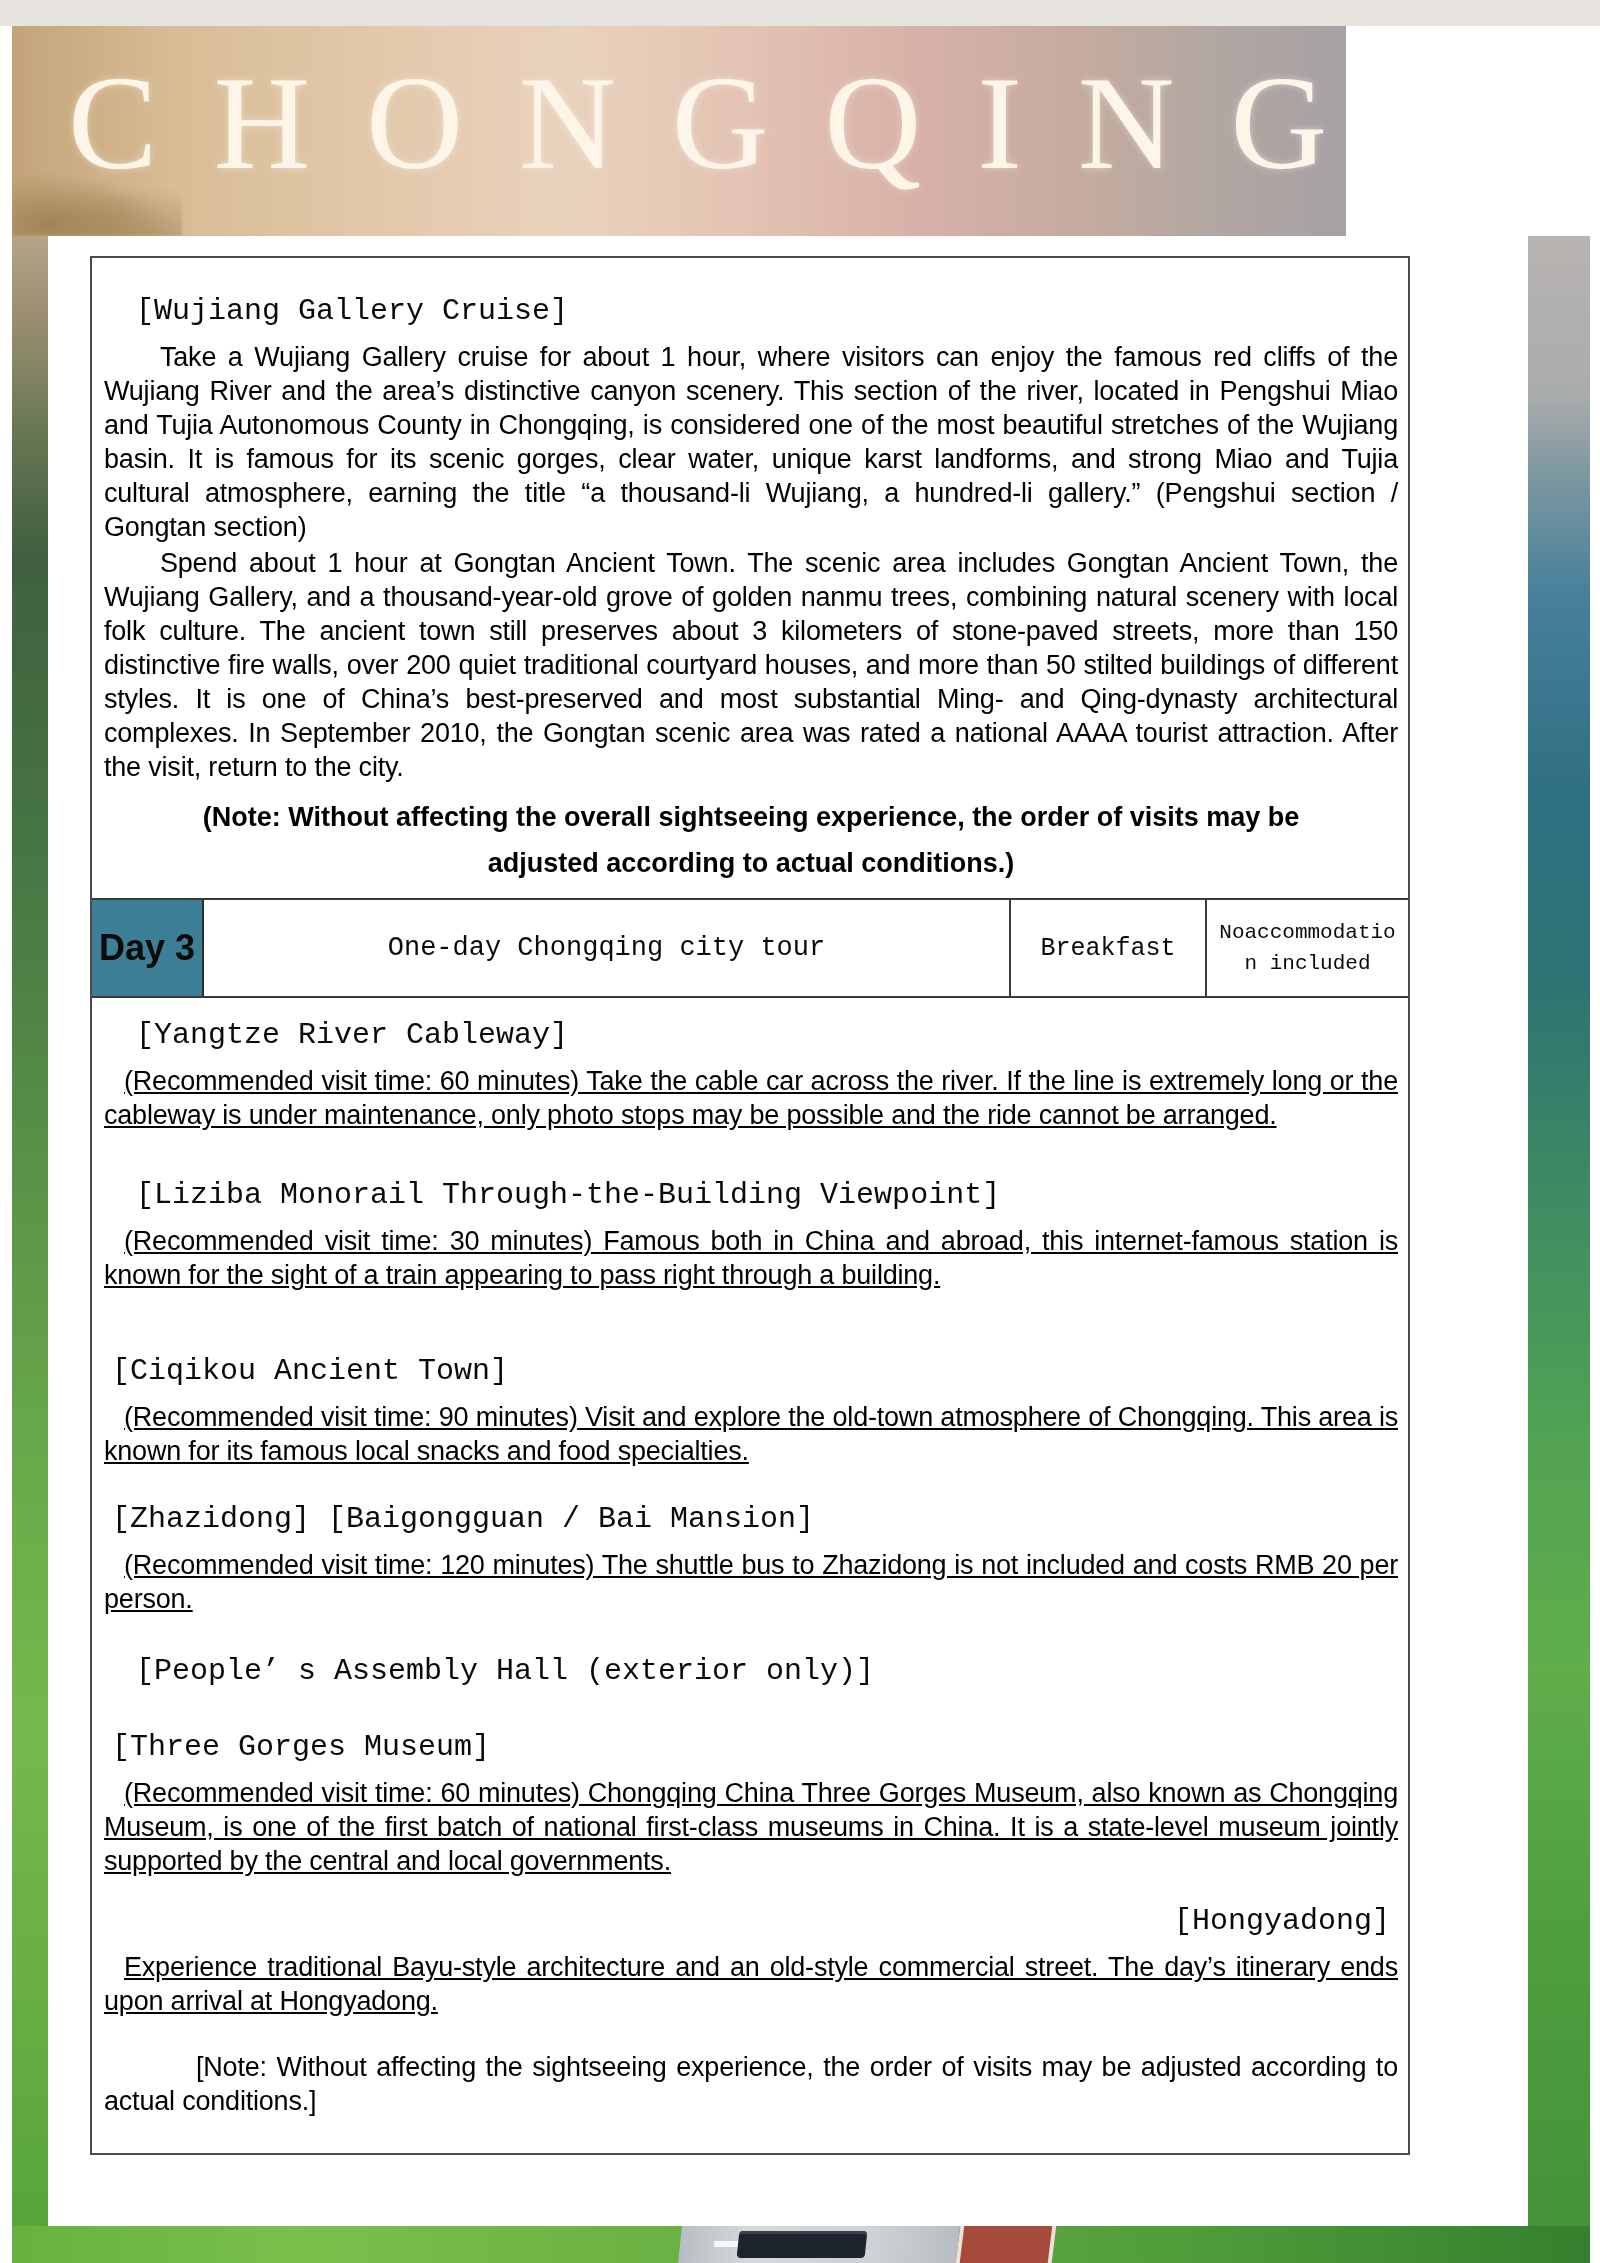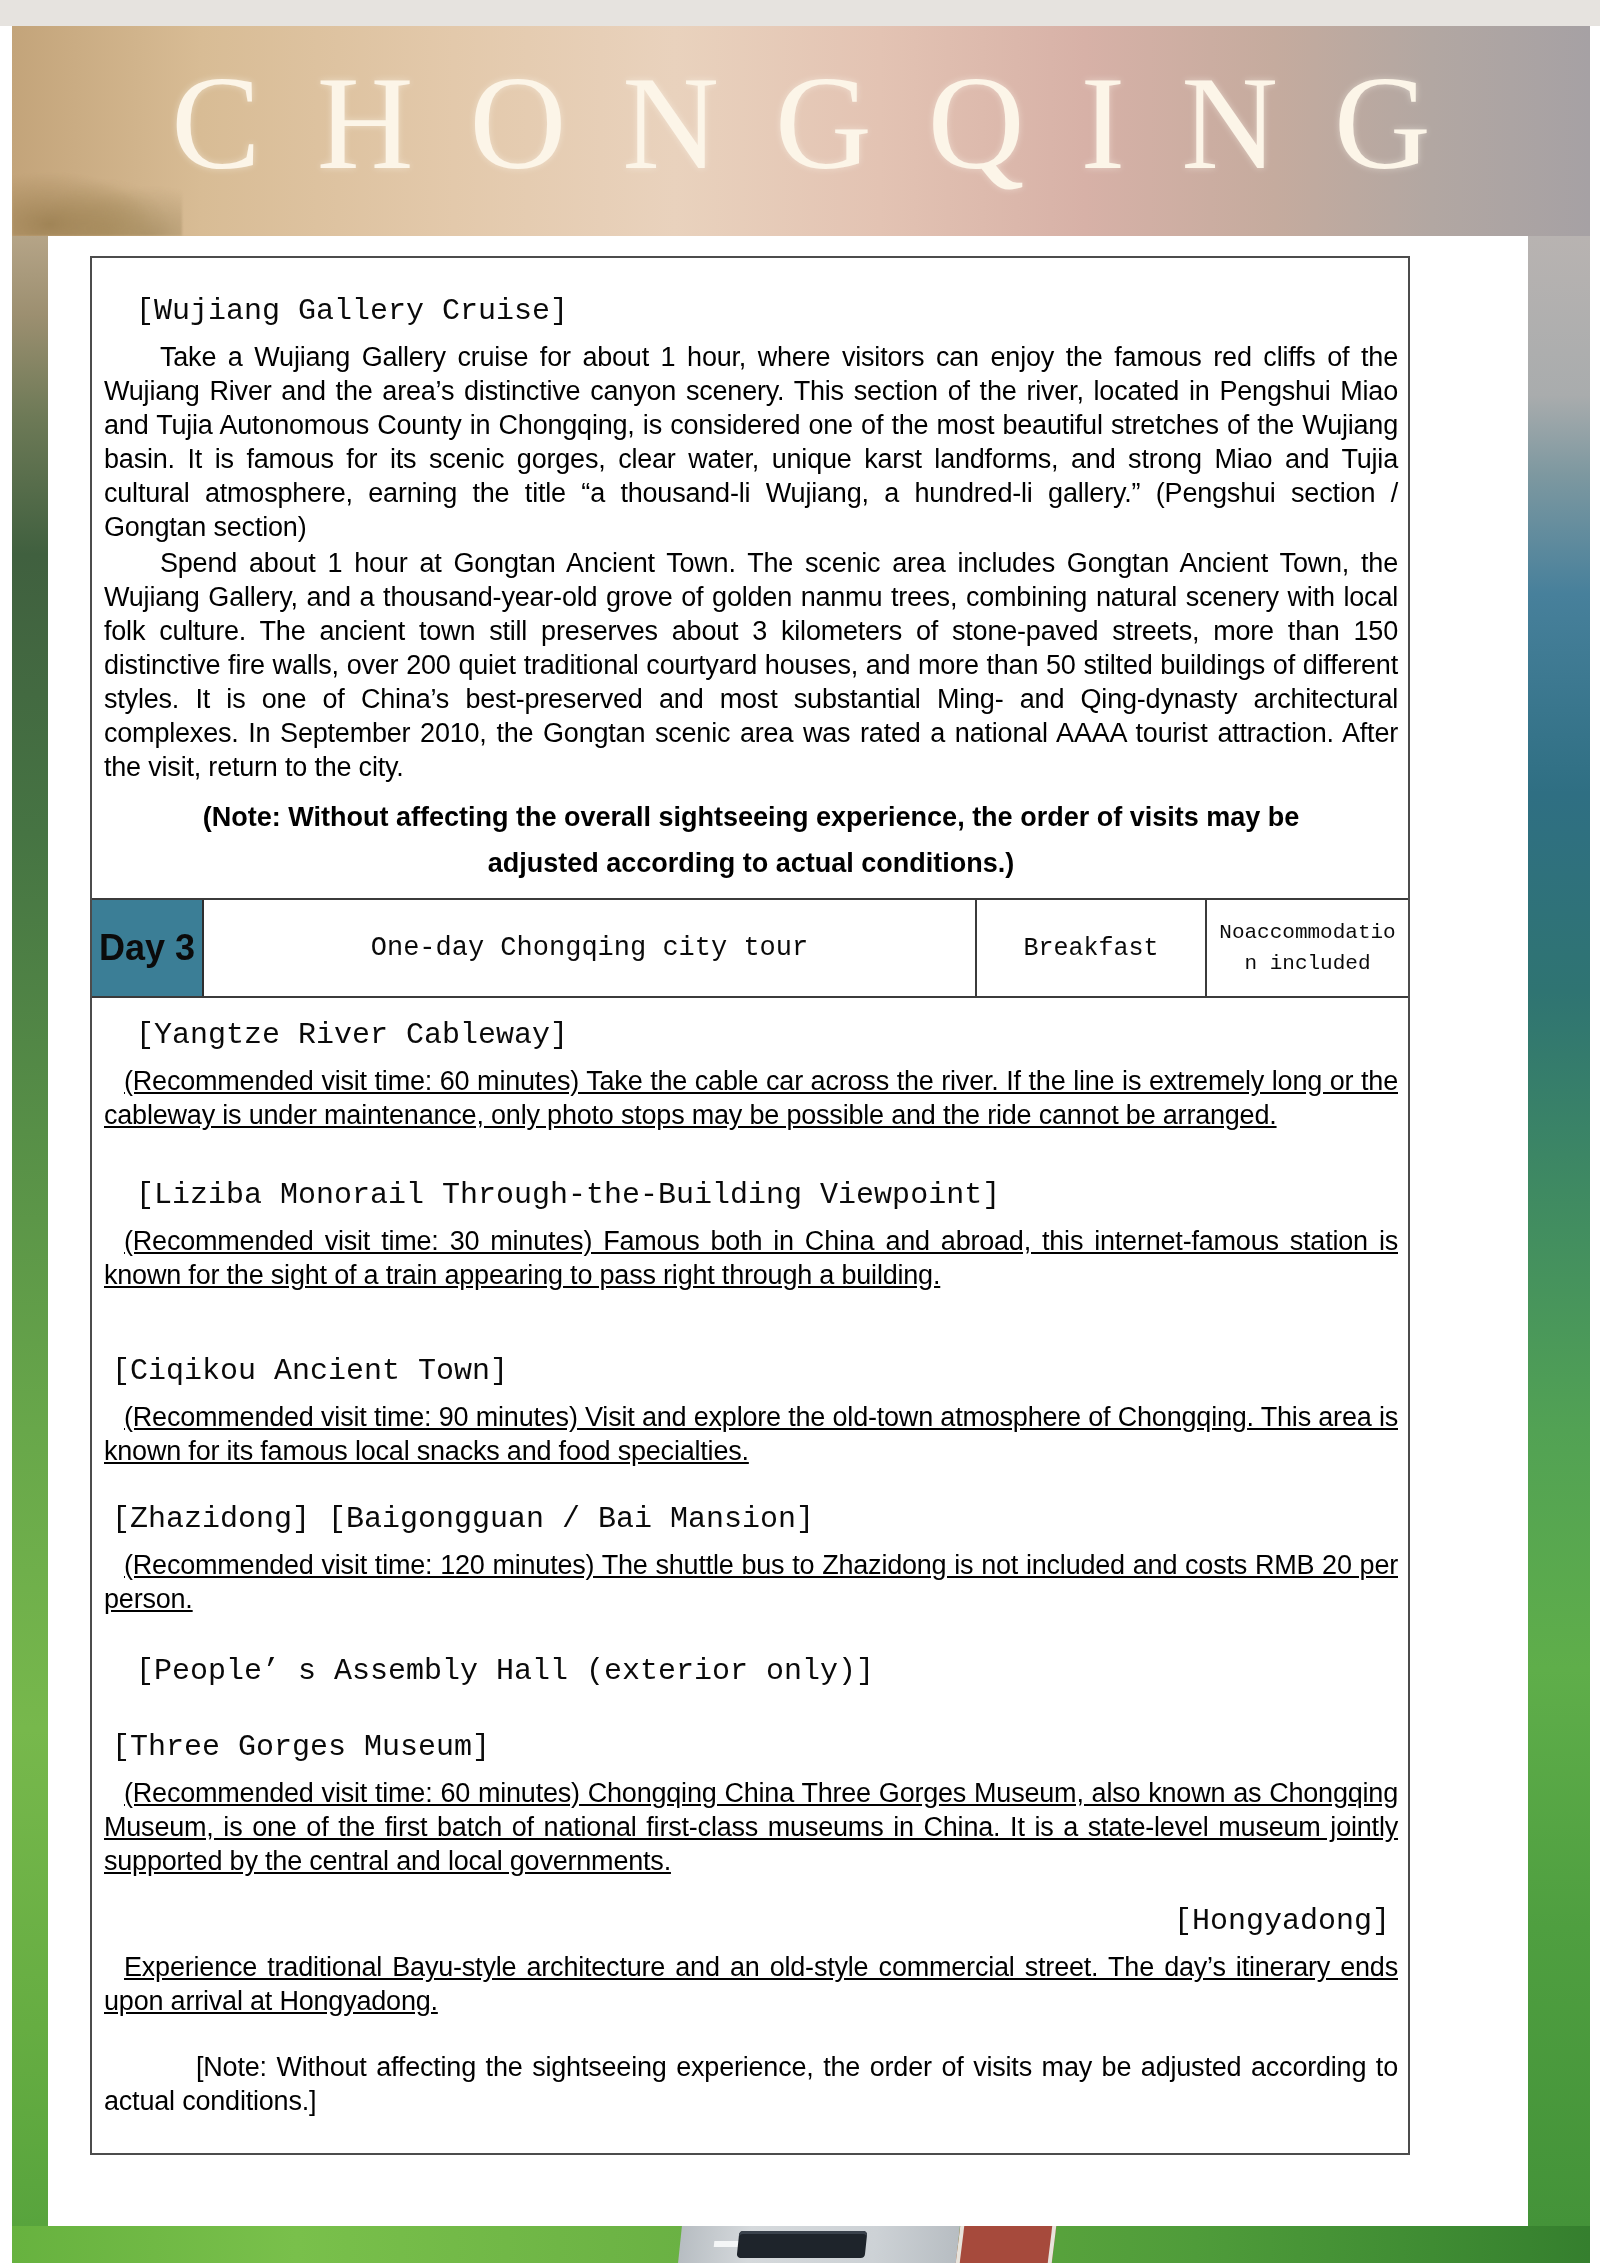--- a/index.html
+++ b/index.html
@@ -3,21 +3,21 @@
 <meta charset="utf-8">
 <style>
   html,body{margin:0;padding:0;}
   body{
     width:1600px;height:2263px;position:relative;background:#ffffff;
     font-family:"Liberation Sans",sans-serif;overflow:hidden;
   }
   
   .edge-top{position:absolute;left:0;top:0;width:1600px;height:26px;background:#e6e3df;}
   .sky-band{
-    position:absolute;left:12px;top:26px;width:1578px;height:210px;
+    position:absolute;left:12px;top:26px;width:1334px;height:210px;
     background:linear-gradient(90deg,#c3a47a 0%,#d8bc95 12%,#e3c9ab 28%,#e9d2bd 42%,#e3c3b3 55%,#d7b1a7 68%,#c5ab9e 80%,#b2a7a2 90%,#a6a1a4 100%);
     overflow:hidden;
   }
   .page-title{
     margin:0;padding:22px 0 0 56px;text-align:center;
     font-family:"Liberation Serif",serif;font-weight:400;font-size:134px;line-height:150px;
     letter-spacing:56px;color:#fcf5e8;text-shadow:0 0 7px rgba(255,252,245,.45);
     white-space:nowrap;
   }
   .tree-silhouette{
@@ -77,21 +77,21 @@
   .note2{font-size:27px;line-height:34px;margin:32px 0 0 0;text-align:justify;text-indent:92px;letter-spacing:-0.2px;}
   
   .d3row{
     height:100px;margin:0 -10px 0 -12px;display:flex;align-items:stretch;
     border-top:2px solid #3b3b3b;border-bottom:2px solid #3b3b3b;box-sizing:border-box;
   }
   .d3row .cell{display:flex;align-items:center;justify-content:center;box-sizing:border-box;}
   .c-day{width:112px;background:#3b7e96;border-right:2px solid #2e2e2e;
          font-weight:bold;font-size:36px;font-family:"Liberation Sans",sans-serif;color:#0b0b0b;}
   .c-title{flex:1;font-family:"Liberation Mono",monospace;font-size:27px;color:#0a0a0a;}
-  .c-meal{width:230px;border-left:2px solid #3b3b3b;font-family:"Liberation Mono",monospace;font-size:25px;color:#0a0a0a;}
+  .c-meal{width:196px;border-left:2px solid #3b3b3b;font-family:"Liberation Mono",monospace;font-size:25px;color:#0a0a0a;}
   .c-accom{width:203px;border-left:2px solid #3b3b3b;font-family:"Liberation Mono",monospace;font-size:21px;line-height:1.5;
            white-space:pre-line;text-align:center;color:#0a0a0a;}
 </style>
 </head>
 <body>
 
 <div class="edge-top"></div>
 
 <div class="sky-band">
   <h1 class="page-title">CHONGQING</h1>

